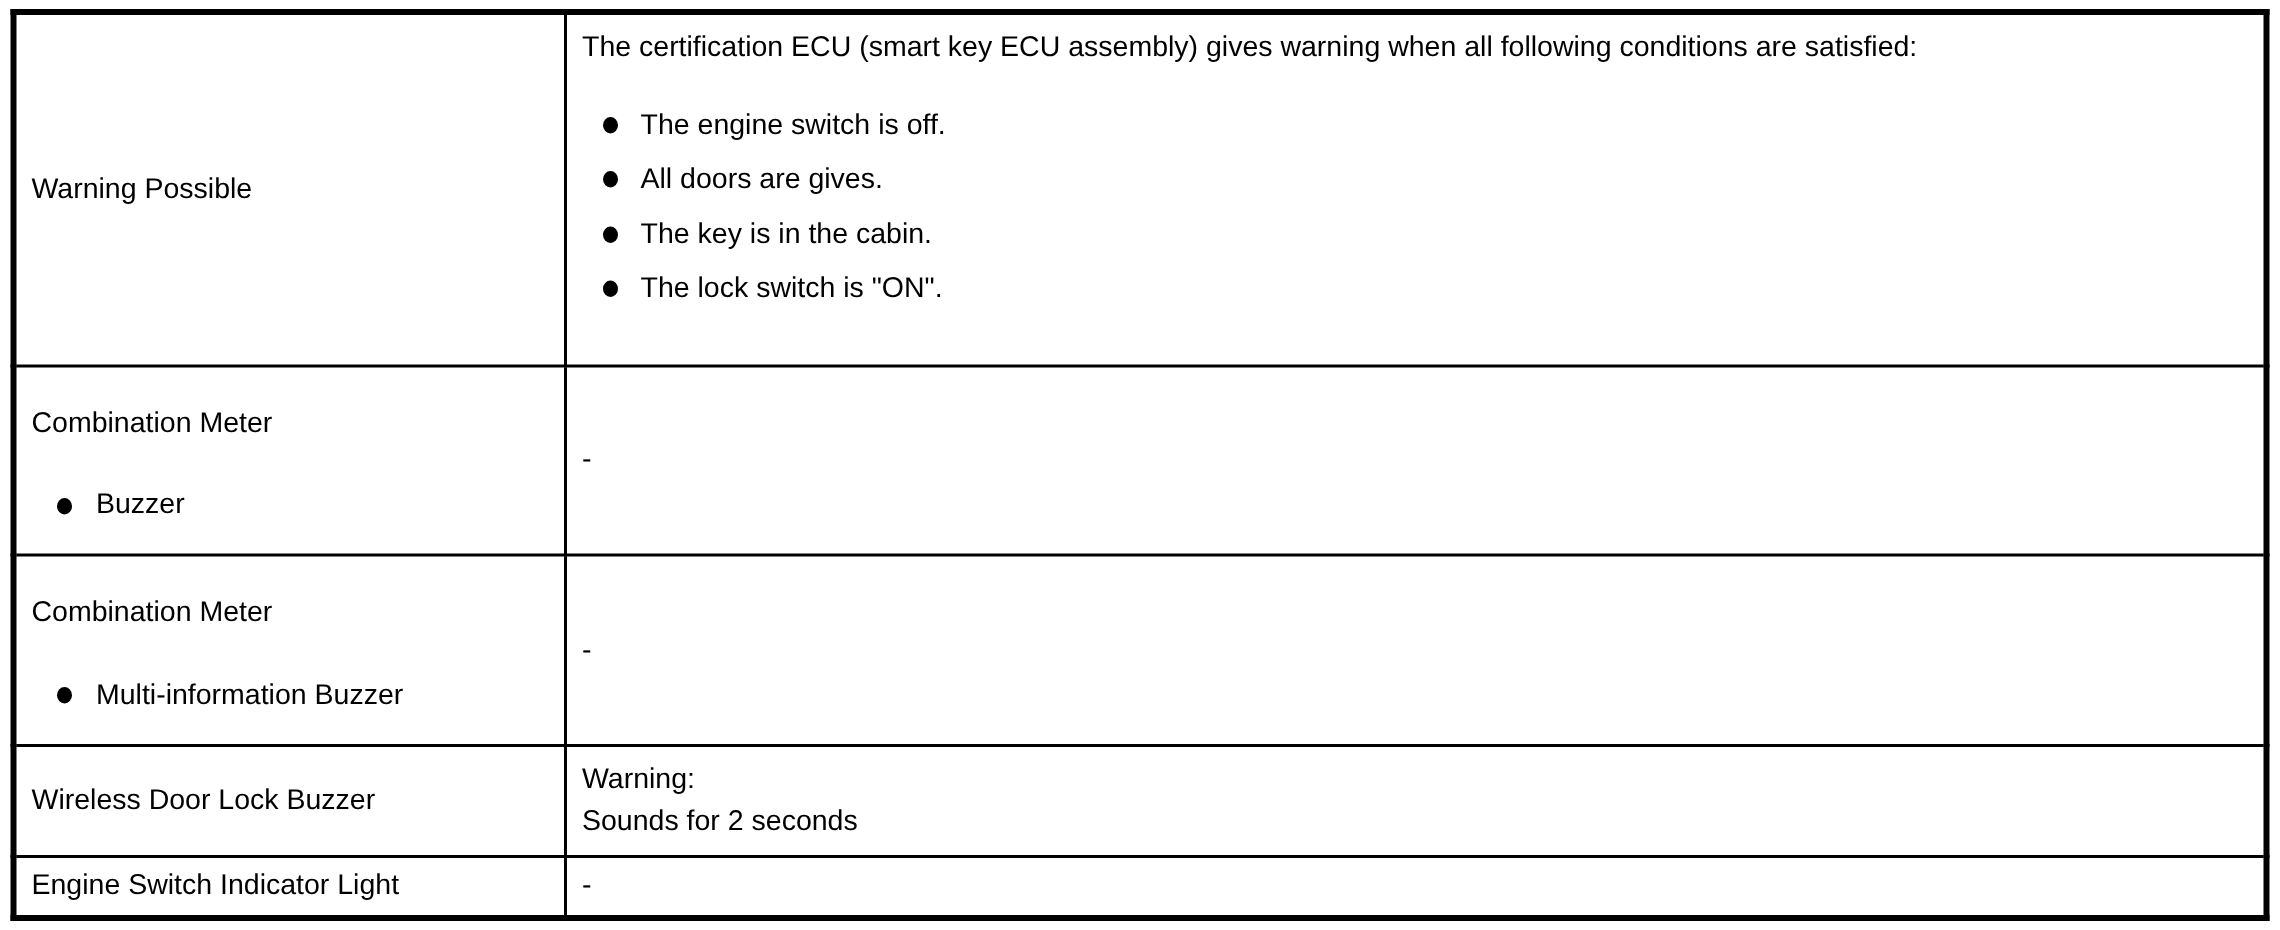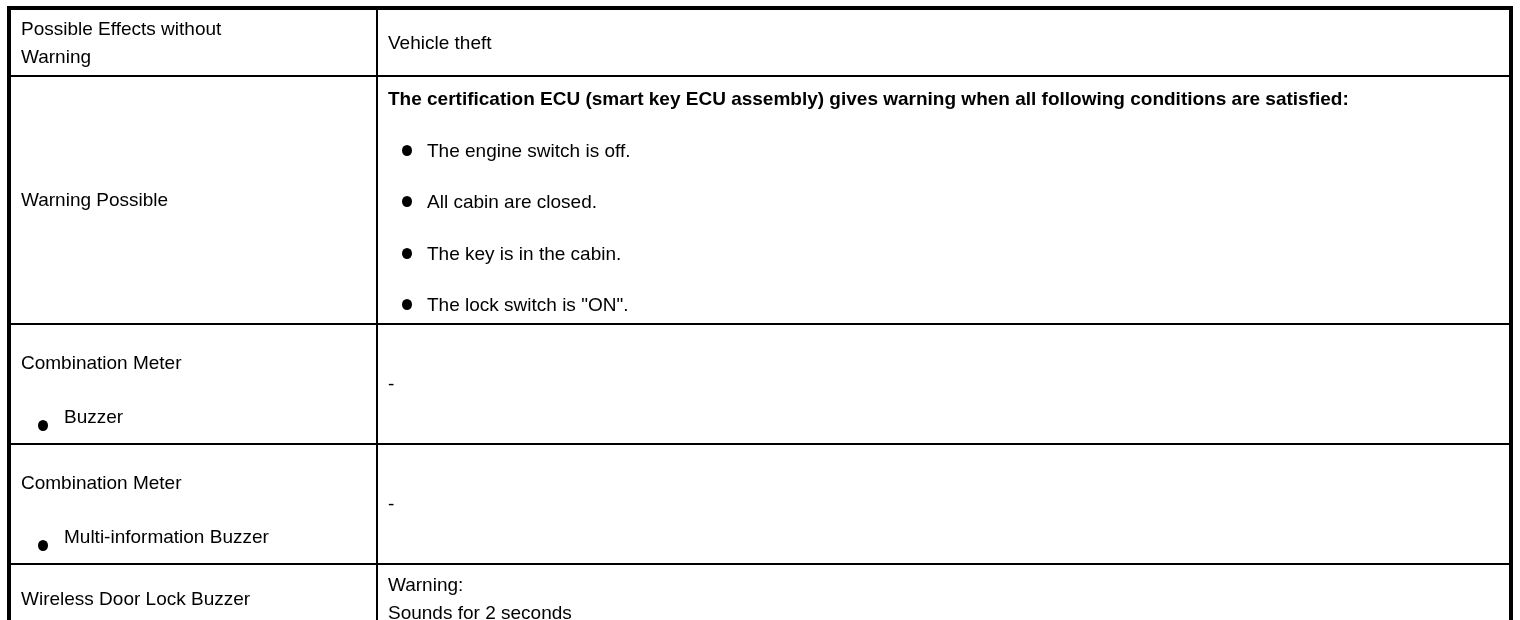--- a/index.html
+++ b/index.html
@@ -36,80 +36,71 @@
   tr.r2 { height: 224px; }
   tr.r3 { height: 90px; }
   tr.r4 { height: 97px; }
   tr.r5 { height: 71px; }
   tr.r6 { height: 38px; }
 
   .pre-line { white-space: pre-line; }
 
   
   td.top { vertical-align: top; padding-top: 8px; }
-  .intro { margin: 0 0 24px 0; font-weight: bold; }
-  .v-bullets { display: flex; flex-direction: column; gap: 24px; }
+  .intro { margin: 0 0 24px 0; }
+  .v-bullets { display: flex; flex-direction: column; gap: 9px; }
   .bullet-row {
     display: flex;
     align-items: center;
   }
   .bullet-dot {
     flex: 0 0 auto;
     width: 10px;
     height: 11px;
     background: #000000;
     border-radius: 50%;
     margin-right: 15px;
   }
   .v-bullets .bullet-row { margin-left: 14px; }
 
   
   td.label-with-bullet { vertical-align: top; padding-top: 24px; padding-bottom: 12px; }
   .label-bullet-line {
     display: flex;
-    align-items: flex-end;
+    align-items: center;
     margin-top: 27px;
   }
   .label-bullet-line .bullet-dot { margin-left: 17px; margin-right: 16px; }
 </style>
 </head>
 <body>
 
 <div class="page">
   <table class="doc-table">
     <colgroup>
       <col class="c-label">
       <col class="c-value">
     </colgroup>
 
     <tbody>
-        <tr class="r1">
-      <td>
-        <div class="pre-line">Possible Effects without
-Warning</div>
-      </td>
-      <td>
-        <div>Vehicle theft</div>
-      </td>
-    </tr>
 
     <tr class="r2">
       <td>
         <div>Warning Possible</div>
       </td>
       <td class="top">
         <p class="intro">The certification ECU (smart key ECU assembly) gives warning when all following conditions are satisfied:</p>
         <div class="v-bullets">
           <div class="bullet-row">
             <span class="bullet-dot"></span>
             <span>The engine switch is off.</span>
           </div>
           <div class="bullet-row">
             <span class="bullet-dot"></span>
-            <span>All cabin are closed.</span>
+            <span>All doors are gives.</span>
           </div>
           <div class="bullet-row">
             <span class="bullet-dot"></span>
             <span>The key is in the cabin.</span>
           </div>
           <div class="bullet-row">
             <span class="bullet-dot"></span>
             <span>The lock switch is "ON".</span>
           </div>
         </div>
@@ -145,16 +136,24 @@
     <tr class="r5">
       <td>
         <div>Wireless Door Lock Buzzer</div>
       </td>
       <td>
         <div class="pre-line">Warning:
 Sounds for 2 seconds</div>
       </td>
     </tr>
 
+    <tr class="r6">
+      <td>
+        <div>Engine Switch Indicator Light</div>
+      </td>
+      <td>
+        <div>-</div>
+      </td>
+    </tr>
 
   </tbody>
     </table>
 </div>
 
 </body></html>

